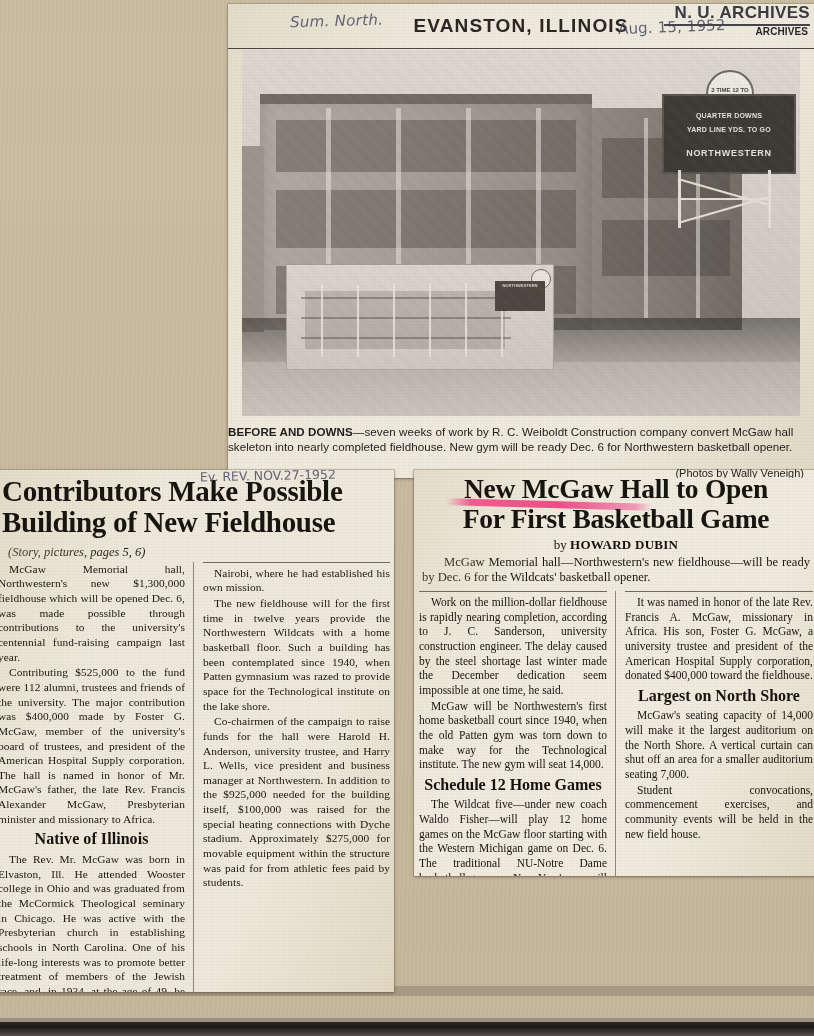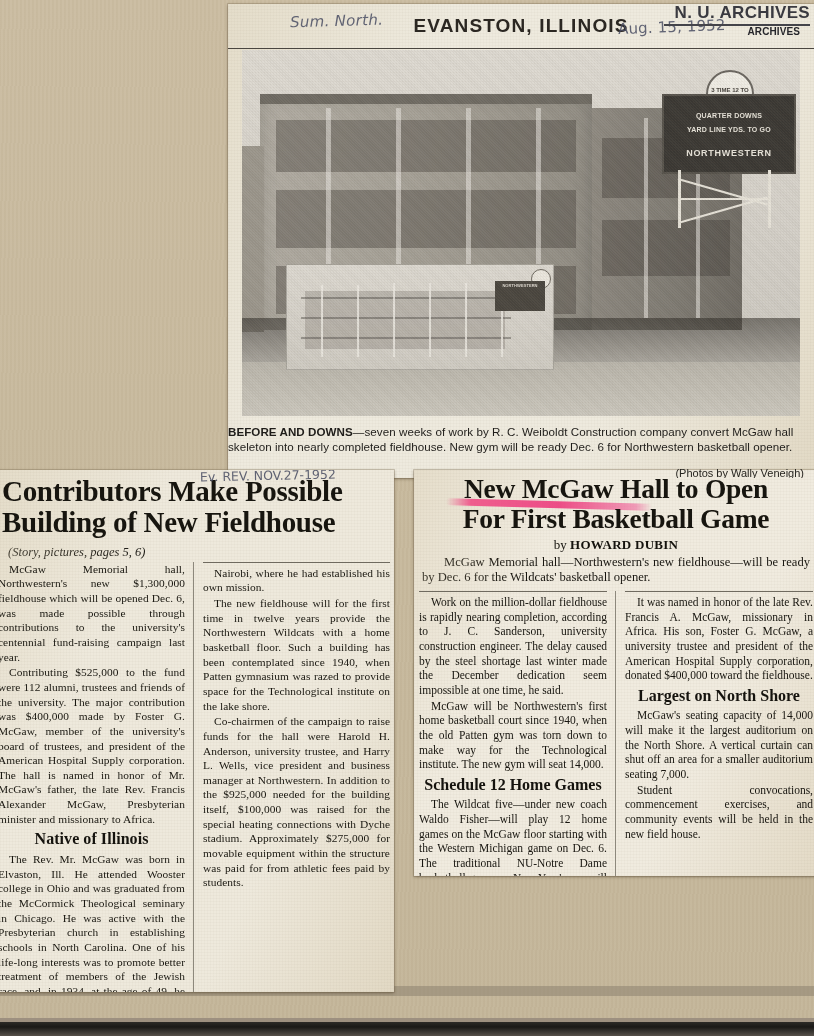--- a/index.html
+++ b/index.html
@@ -82,21 +82,21 @@
   #stamp{
     position:absolute;z-index:7;right:4px;top:0px;text-align:right;
     font-family:"Liberation Sans", sans-serif;
   }
   #stamp .s1{
     font-size:17px;font-weight:700;letter-spacing:.02em;color:#3a3a40;
     display:block;line-height:1.0;
   }
   #stamp .s2{
     font-size:10px;font-weight:700;letter-spacing:.01em;color:#26262b;
-    display:block;margin-top:5px;margin-right:10px;
+    display:block;margin-top:5px;margin-right:2px;
   }
   #stamp-rule{
     position:absolute;z-index:7;right:4px;top:20px;width:146px;height:2px;background:#44444a;
   }
 
   
   .photo{
     position:absolute;left:14px;top:46px;width:558px;height:366px;
     background:#cfcac0;
     overflow:hidden;

